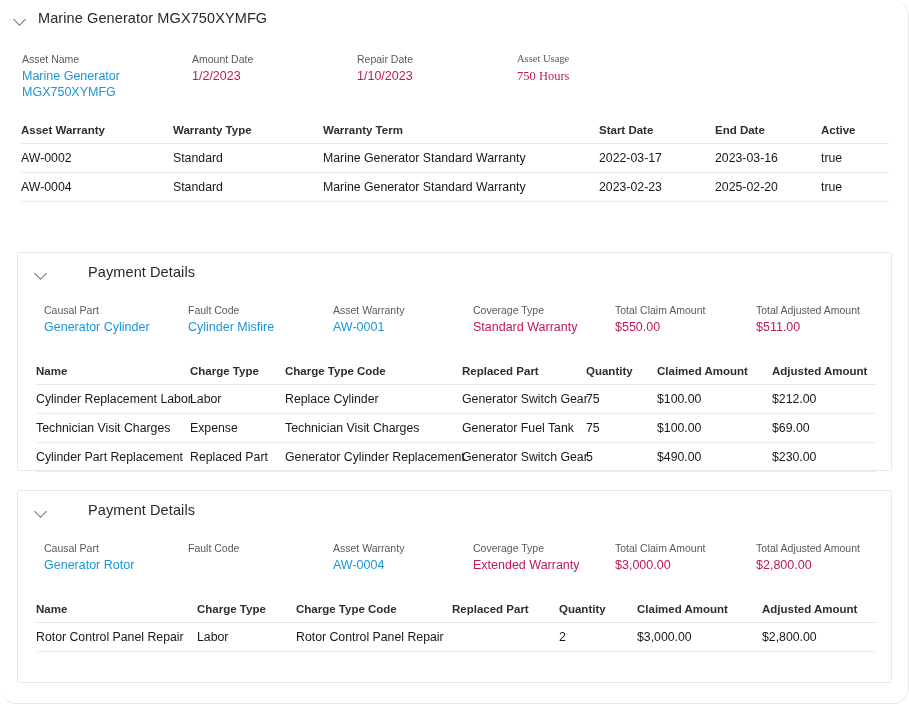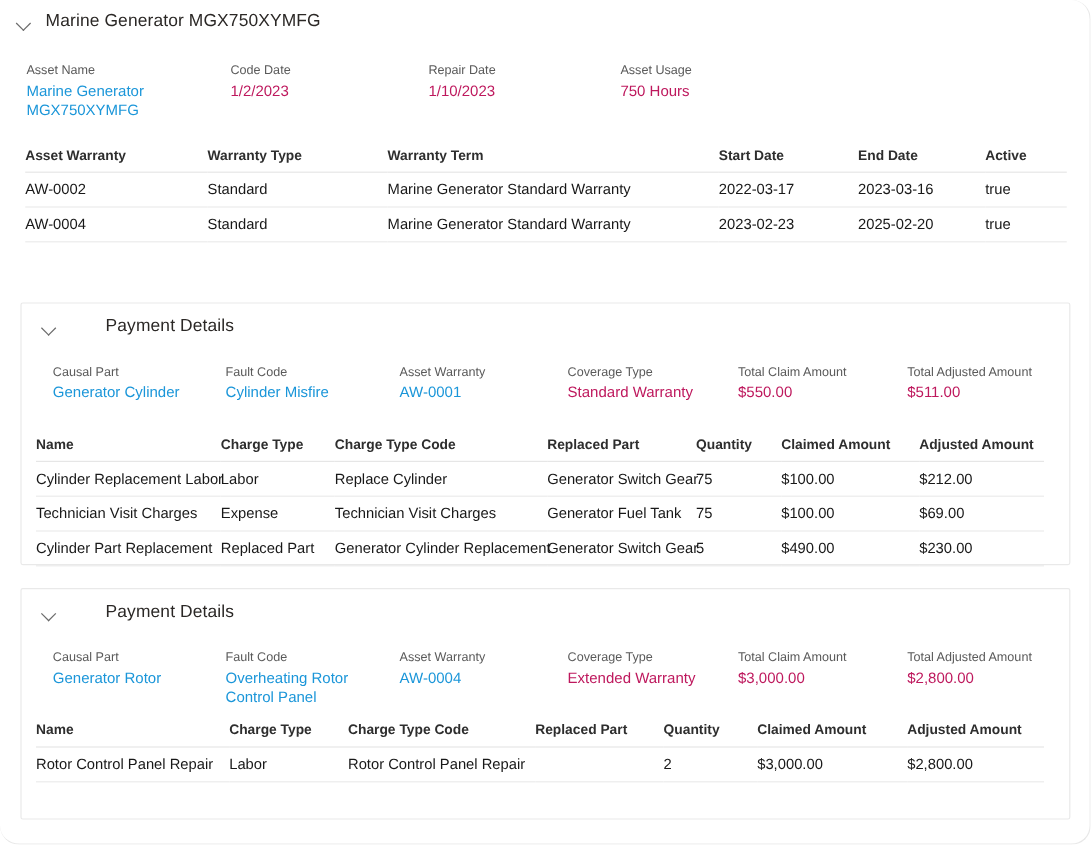--- a/index.html
+++ b/index.html
@@ -106,21 +106,21 @@
     width: 875px;
     background: #fff;
     border: 1px solid #e9e9e9;
     border-radius: 2px;
   }
   #card-1 { top: 252px; height: 219px; }
   #card-2 { top: 490px; height: 193px; }
 
   .card .sec-head { position: absolute; left: 17px; top: 11px; gap: 40px; }
   .card .fields { position: absolute; left: 0; top: 50px; width: 875px; height: 56px; }
-  .card .tablewrap { position: absolute; left: 12px; width: 840px; }
+  .card .tablewrap { position: absolute; left: 18px; width: 840px; }
   #card-1 .tablewrap { top: 112px; }
   #card-2 .tablewrap { top: 112px; }
 
   
   .w-c1 { width: 152px; } .w-c2 { width: 150px; margin-top: 36px; } .w-c3 { width: 276px; }
   .w-c4 { width: 116px; } .w-c5 { width: 106px; } .w-c6 { width: 68px; }
 
   
   .g1-c1 { width: 154px; } .g1-c2 { width: 95px; } .g1-c3 { width: 177px; }
   .g1-c4 { width: 124px; } .g1-c5 { width: 71px; } .g1-c6 { width: 115px; }
@@ -140,28 +140,28 @@
     <span class="chev"></span>
     <span class="sec-title">Marine Generator MGX750XYMFG</span>
   </div>
 
   <div class="fields" id="top-fields">
     <div class="field" style="left:22px; top:0;">
       <div class="lbl">Asset Name</div>
       <div class="val link wrapval" style="white-space:normal;">Marine Generator MGX750XYMFG</div>
     </div>
     <div class="field" style="left:192px; top:0;">
-      <div class="lbl">Code Date</div>
+      <div class="lbl">Amount Date</div>
       <div class="val">1/2/2023</div>
     </div>
     <div class="field" style="left:357px; top:0;">
       <div class="lbl">Repair Date</div>
       <div class="val">1/10/2023</div>
     </div>
-    <div class="field" style="left:517px; top:0;">
+    <div class="field" style="left:517px; top:0;font-family:Liberation Serif, serif;">
       <div class="lbl">Asset Usage</div>
       <div class="val">750 Hours</div>
     </div>
   </div>
 
   <div id="warranty-table">
     <table class="grid">
       <thead>
         <tr>
           <th class="w-c1">Asset Warranty</th>
@@ -278,21 +278,20 @@
       <span class="sec-title">Payment Details</span>
     </div>
 
     <div class="fields">
       <div class="field" style="left:26px; top:0;">
         <div class="lbl">Causal Part</div>
         <div class="val link">Generator Rotor</div>
       </div>
       <div class="field" style="left:170px; top:0; width:125px;">
         <div class="lbl">Fault Code</div>
-        <div class="val link" style="white-space:normal;">Overheating Rotor Control Panel</div>
       </div>
       <div class="field" style="left:315px; top:0;">
         <div class="lbl">Asset Warranty</div>
         <div class="val link">AW-0004</div>
       </div>
       <div class="field" style="left:455px; top:0;">
         <div class="lbl">Coverage Type</div>
         <div class="val">Extended Warranty</div>
       </div>
       <div class="field" style="left:597px; top:0;">

